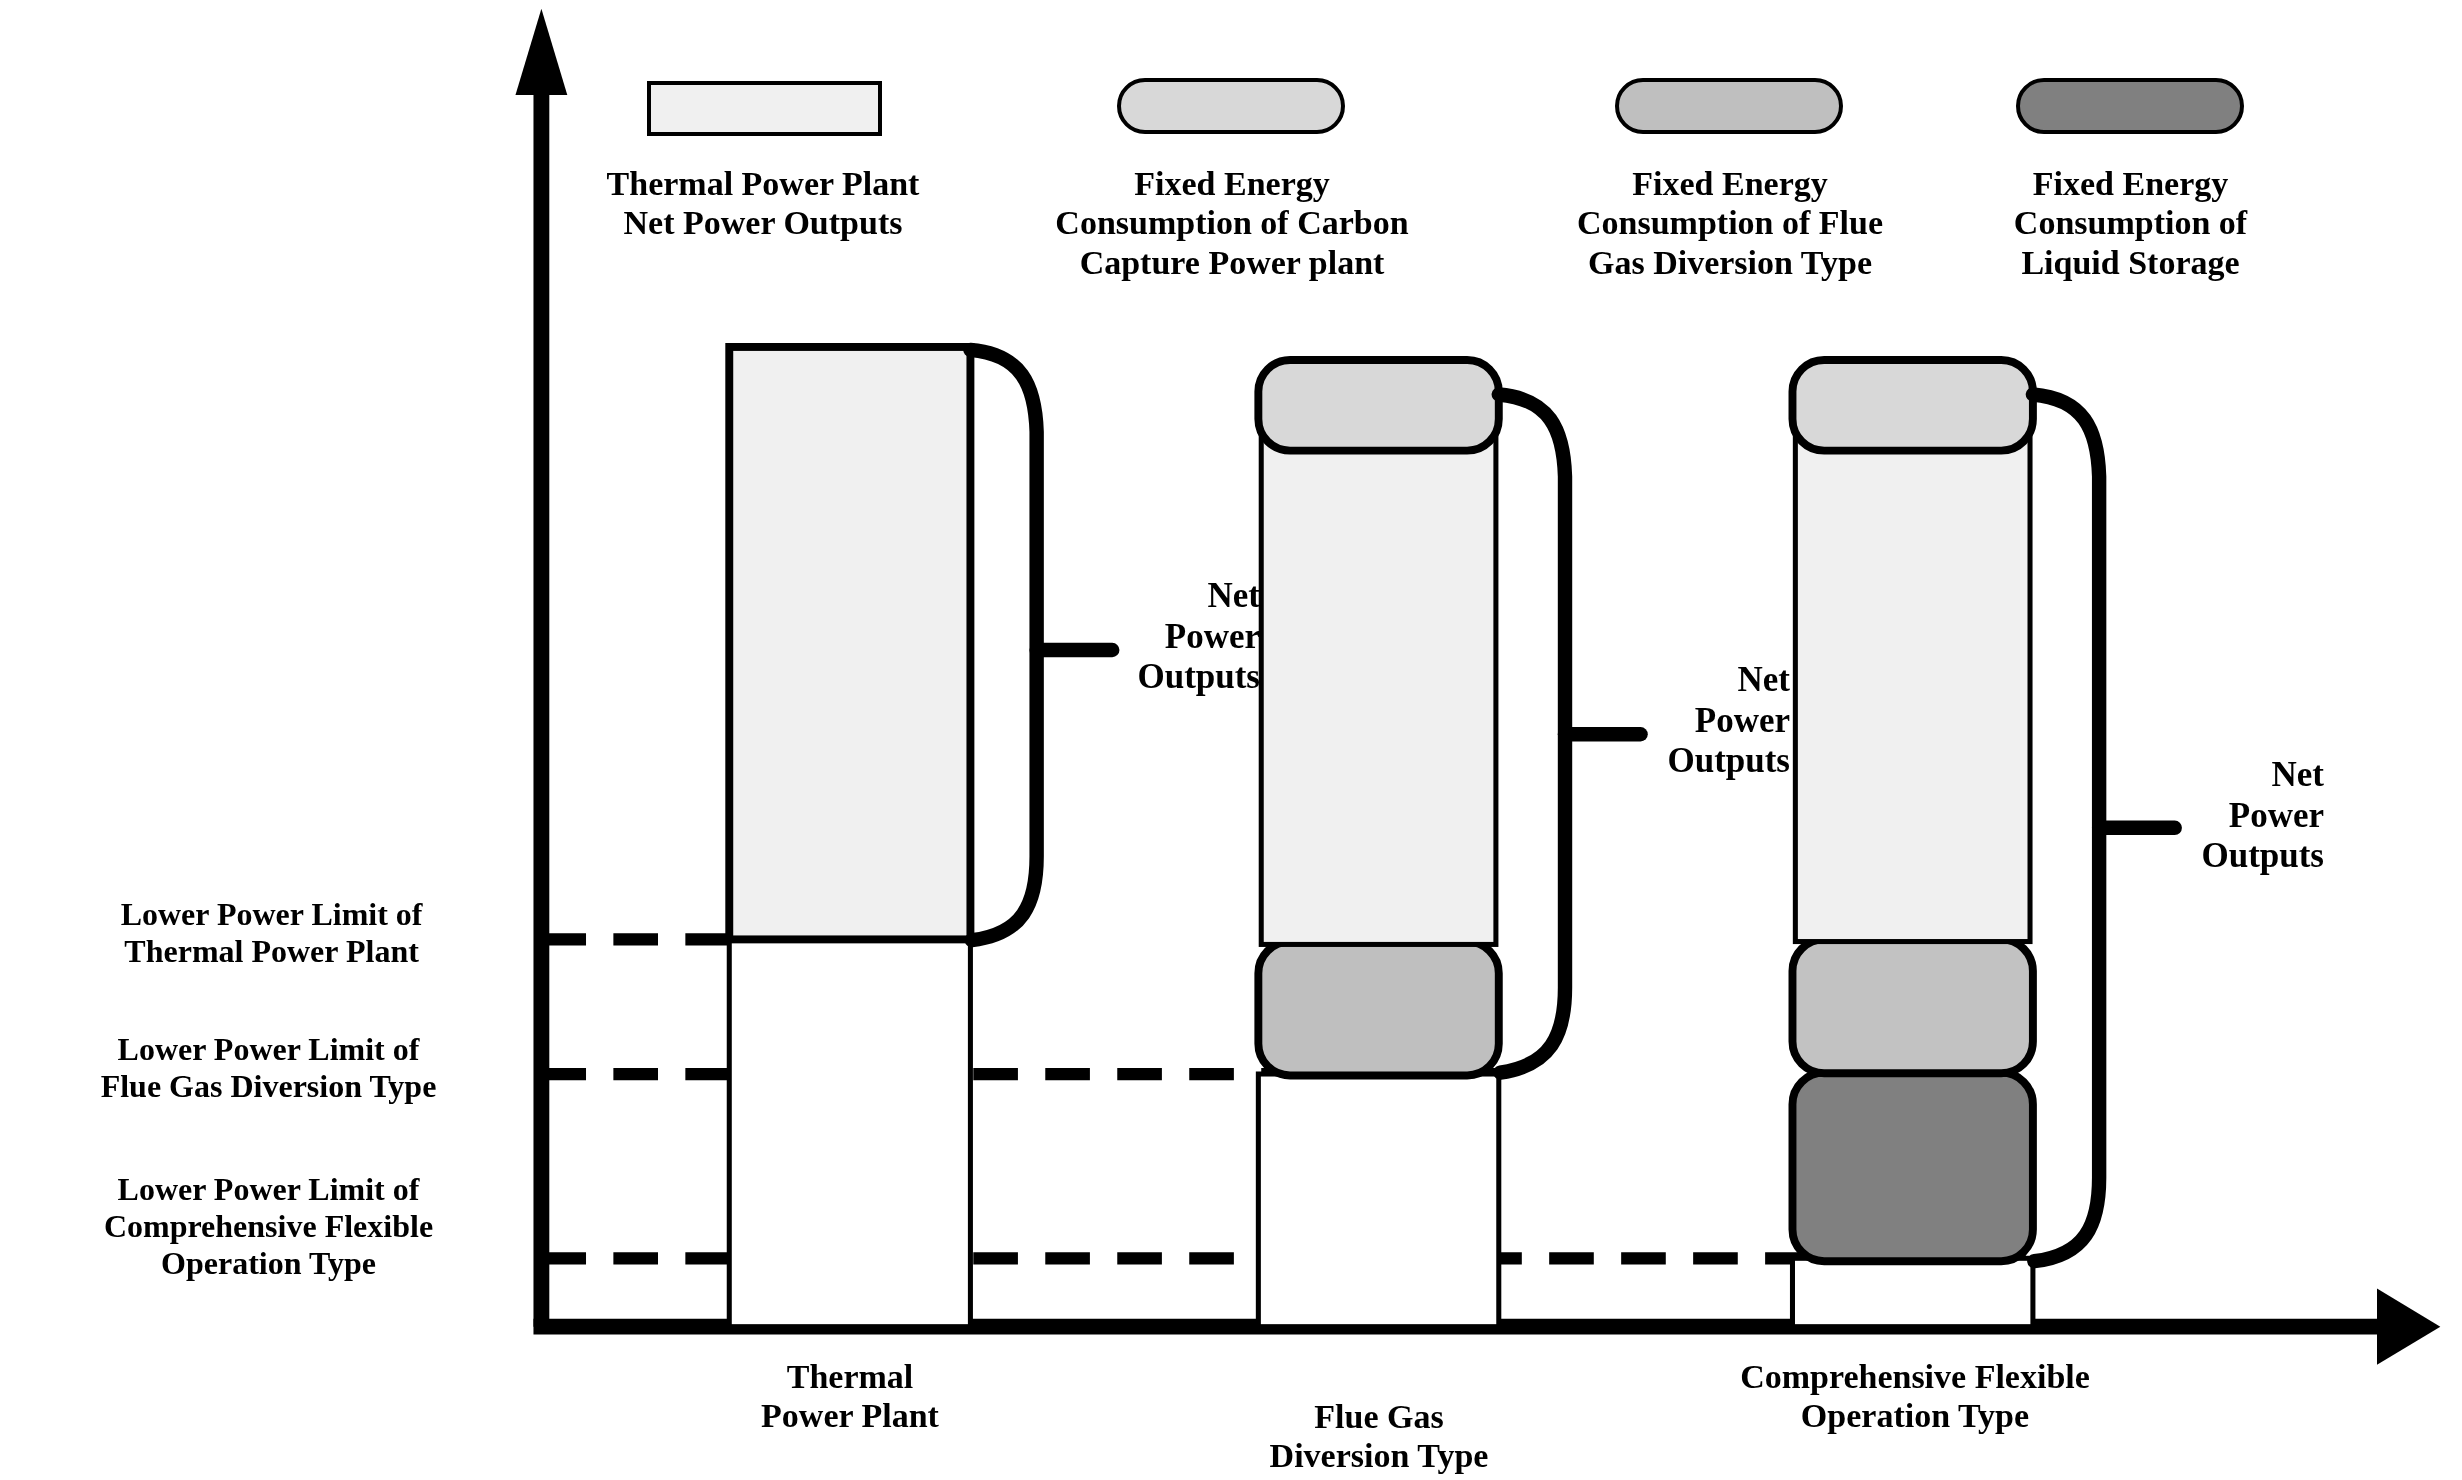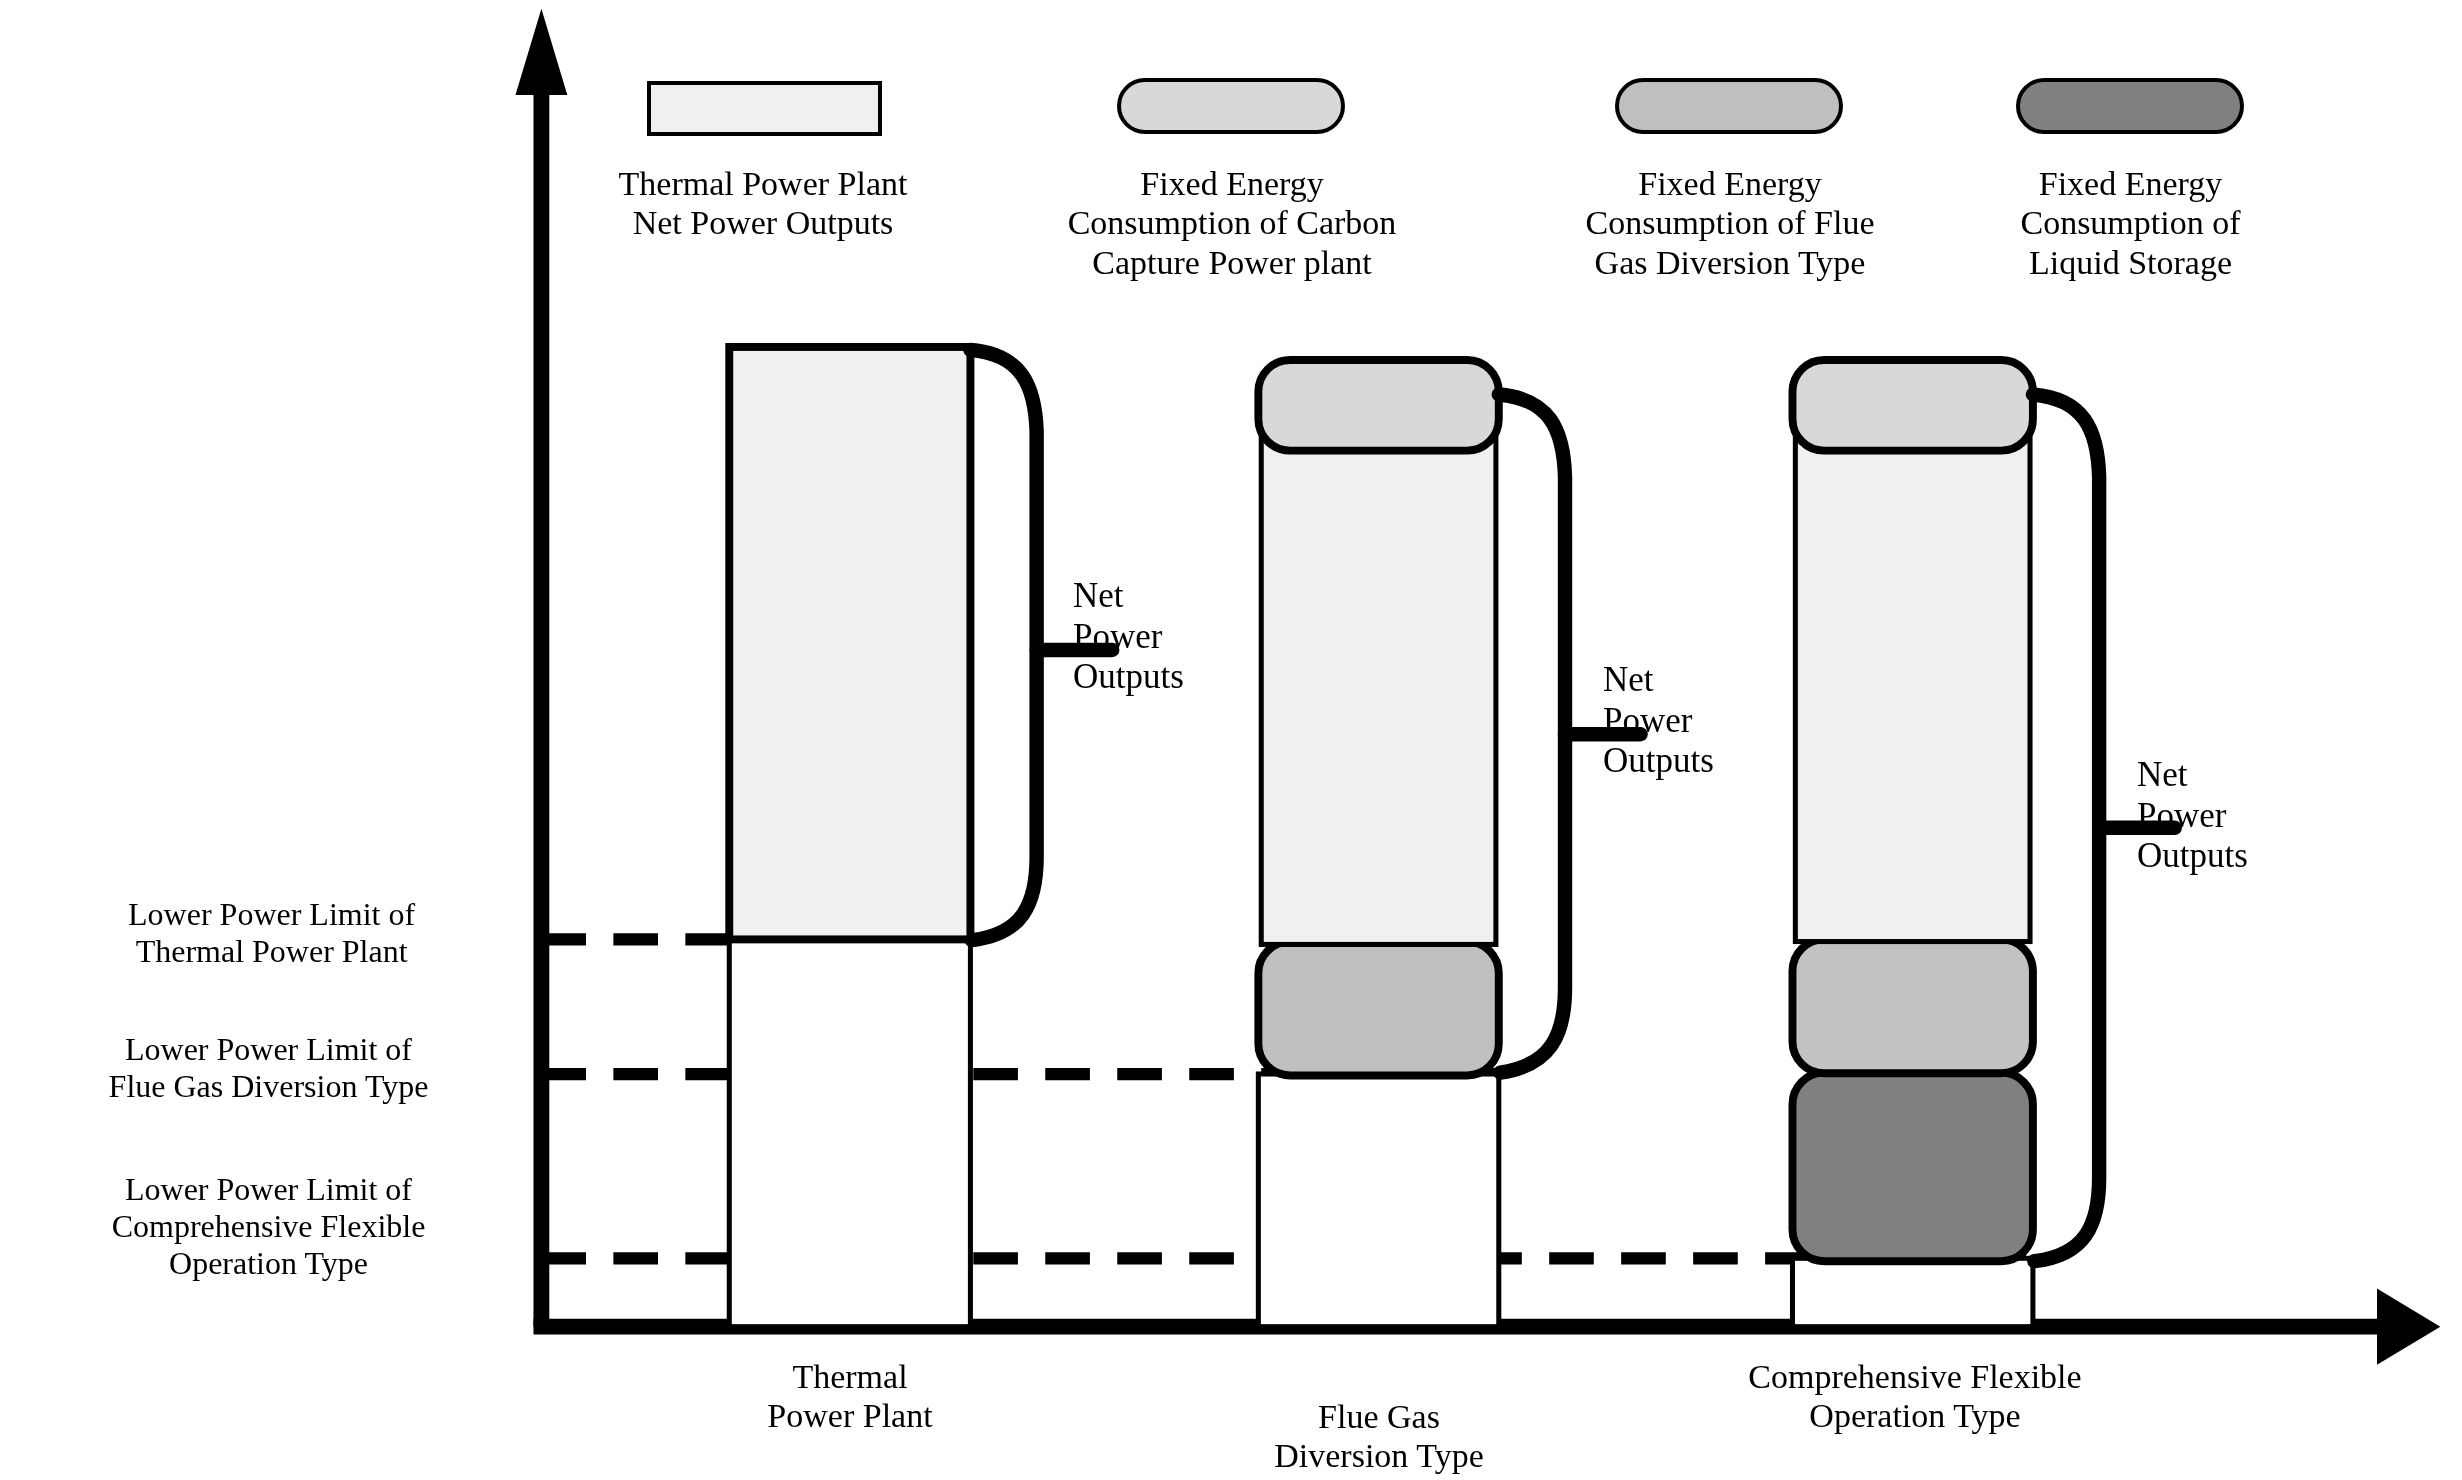--- a/index.html
+++ b/index.html
@@ -13,40 +13,40 @@
     width:2462px;
     height:1480px;
     background:#ffffff;
     overflow:hidden;
   }
   #svgroot{position:absolute;left:0;top:0;width:2462px;height:1480px;}
 
   .txt{
     position:absolute;
     font-family:"Liberation Serif","DejaVu Serif",serif;
-    font-weight:normal;
+    font-weight:bold;
     color:#000000;
     line-height:1.16;
     white-space:pre-line;
     text-align:center;
   }
   .legend-label{
     font-size:34px;
     text-align:center;
   }
   .axis-label{
     font-size:34px;
   }
   .limit-label{
     font-size:32px;
     text-align:center;
   }
   .brace-label{
     font-size:35px;
-    text-align:left;
+    text-align:right;
   }
   .legend-swatch{
     position:absolute;
     border:4.3px solid #000000;
     box-sizing:border-box;
   }
   .sw-rect{border-radius:0;}
   .sw-round{border-radius:32px;}
 </style>
 </head>

